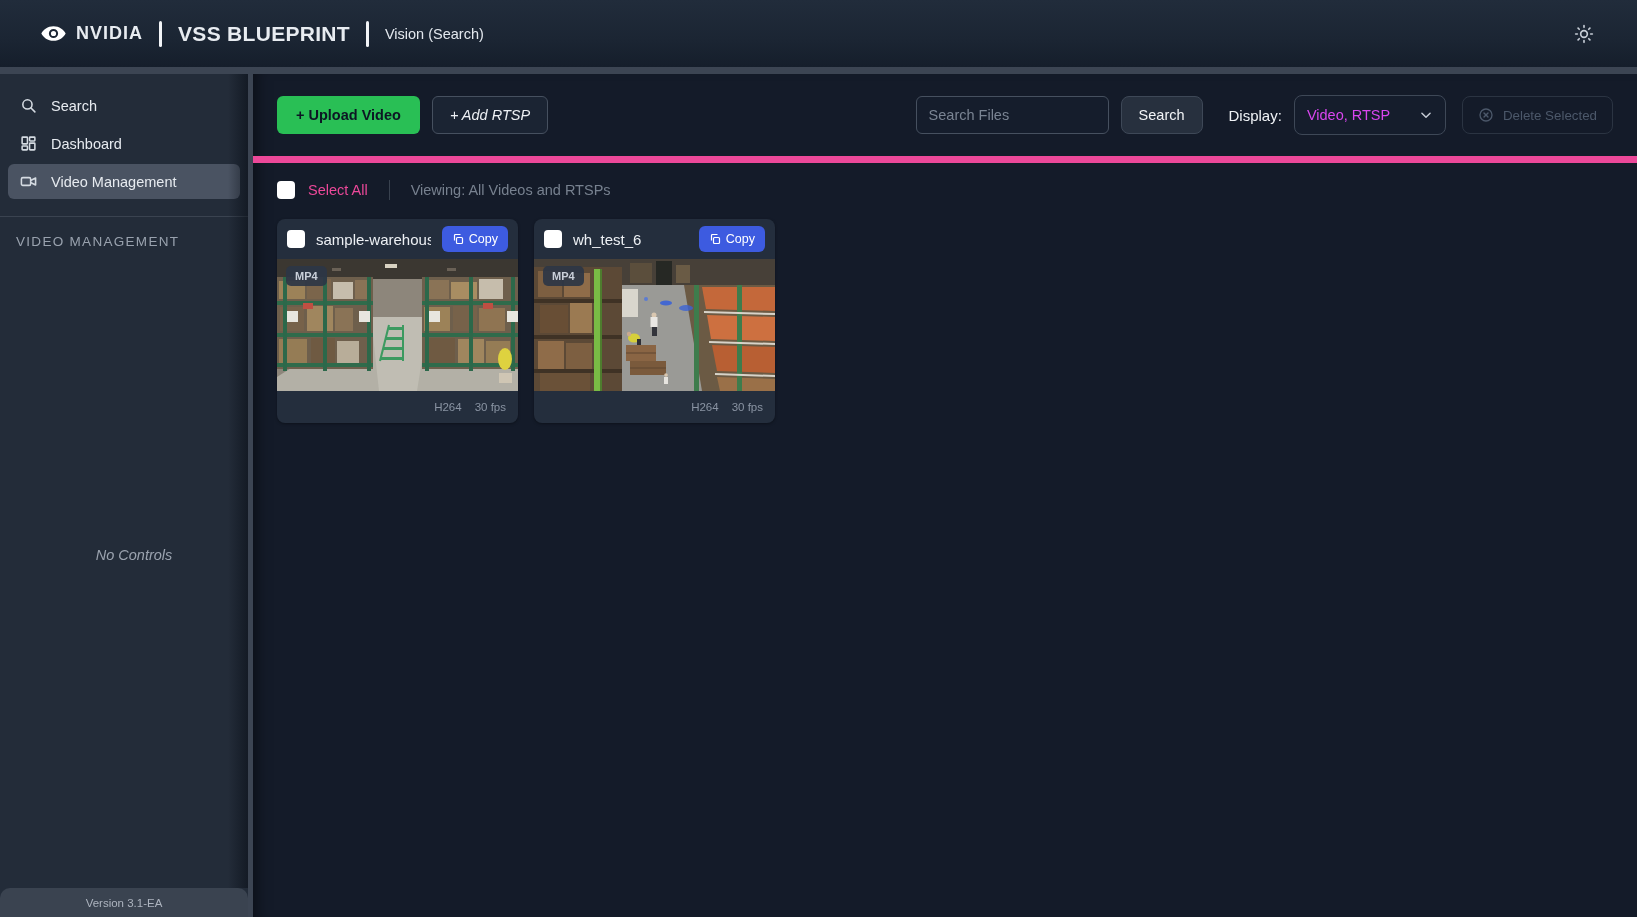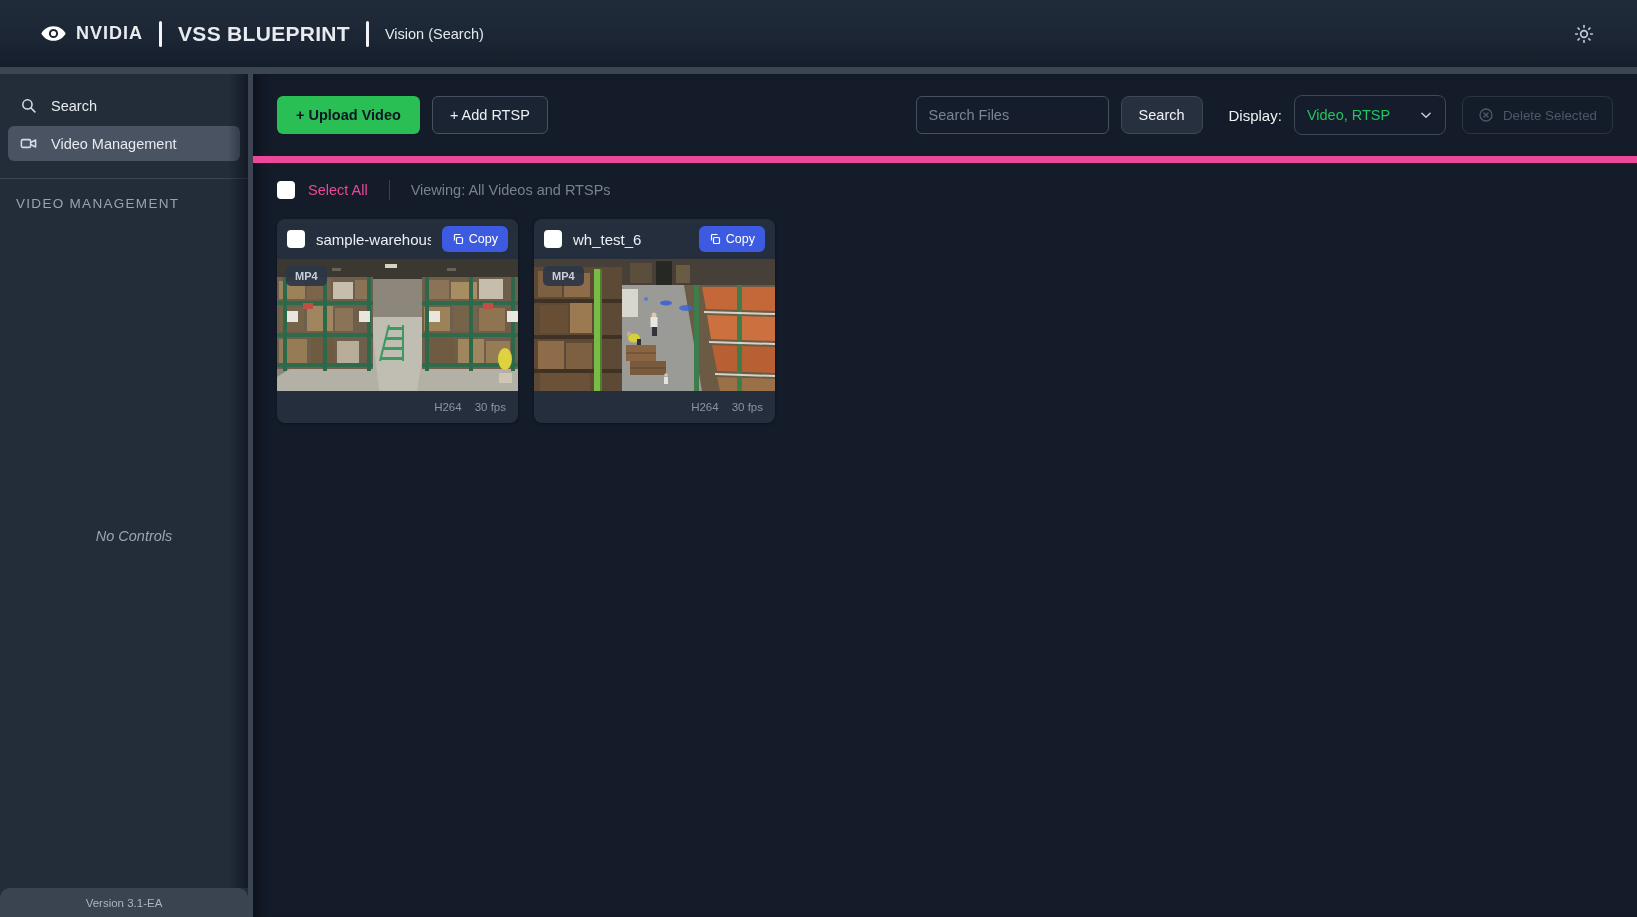--- a/index.html
+++ b/index.html
@@ -74,38 +74,38 @@
   .toolbar {
     display:flex; align-items:center; gap:12px;
     padding:21px 24px; border-bottom:7px solid #ec4899;
   }
   .btn { border-radius:6px; font-size:14.5px; cursor:pointer; font-family:inherit; }
   .btn-upload {
     background:#29BF55; color:#0D1624; font-weight:600;
     border:none; padding:11px 19px;
   }
   .btn-rtsp {
-    background:#1B2433; color:#EDF0F4; border:1px solid #46505F; padding:10px 17px;
+    background:#1B2433; color:#EDF0F4; border:1px solid #46505F; padding:10px 17px;font-style:italic;
   }
   .toolbar .spacer { flex:1; }
   .search-input {
     width:193px; padding:10px 12px; background:#151D2C;
     border:1px solid #46505F; border-radius:6px;
     color:#E8ECF0; font-size:14.5px; font-family:inherit;
   }
   .search-input::placeholder { color:#7A8493; }
   .btn-search {
     background:#27303E; color:#F2F4F7; border:1px solid #3E4857;
     border-radius:8px; padding:10px 17px; margin-right:8px;
   }
   .display-label { color:#F0F3F6; font-size:15px; margin-left:6px; }
   .display-select {
     width:152px; height:40px; border:1px solid #3E4857; border-radius:8px;
     display:flex; align-items:center; justify-content:space-between;
-    padding:0 12px; color:#22c55e; font-size:14.5px; cursor:pointer;
+    padding:0 12px; color:#d946ef; font-size:14.5px; cursor:pointer;
     background:#151D2C;
   }
   .display-select svg { width:14px; height:14px; color:#C6CCD5; }
   .btn-delete {
     display:flex; align-items:center; gap:9px;
     background:transparent; color:#4C586A; border:1px solid #2B3442;
     border-radius:8px; padding:10px 15px; margin-left:4px; cursor:default;
   }
   .btn-delete svg { width:16px; height:16px; }
 
@@ -185,20 +185,29 @@
 
     <aside class="sidebar">
       <nav class="nav">
         <div class="nav-item">
           <svg viewBox="0 0 24 24" fill="none" stroke="currentColor" stroke-width="2.2" stroke-linecap="round">
             <circle cx="10.5" cy="10.5" r="6.5"></circle>
               <line x1="15.5" y1="15.5" x2="21" y2="21"></line>
           </svg>
           <span>Search</span>
         </div>
+        <div class="nav-item">
+          <svg viewBox="0 0 24 24" fill="none" stroke="currentColor" stroke-width="2.2">
+            <rect x="3" y="3" width="7.5" height="9.5" rx="1"></rect>
+            <rect x="13.5" y="3" width="7.5" height="5.5" rx="1"></rect>
+            <rect x="13.5" y="11.5" width="7.5" height="9.5" rx="1"></rect>
+            <rect x="3" y="15.5" width="7.5" height="5.5" rx="1"></rect>
+          </svg>
+          <span>Dashboard</span>
+        </div>
         <div class="nav-item active">
           <svg viewBox="0 0 24 24" fill="none" stroke="currentColor" stroke-width="2.2" stroke-linejoin="round">
             <rect x="2" y="6.5" width="13" height="11" rx="2"></rect>
             <path d="M15 10.5l7-3.5v10l-7-3.5"></path>
           </svg>
           <span>Video Management</span>
         </div>
       </nav>
       <div class="side-divider"></div>
       <div class="section-header">VIDEO MANAGEMENT</div>

